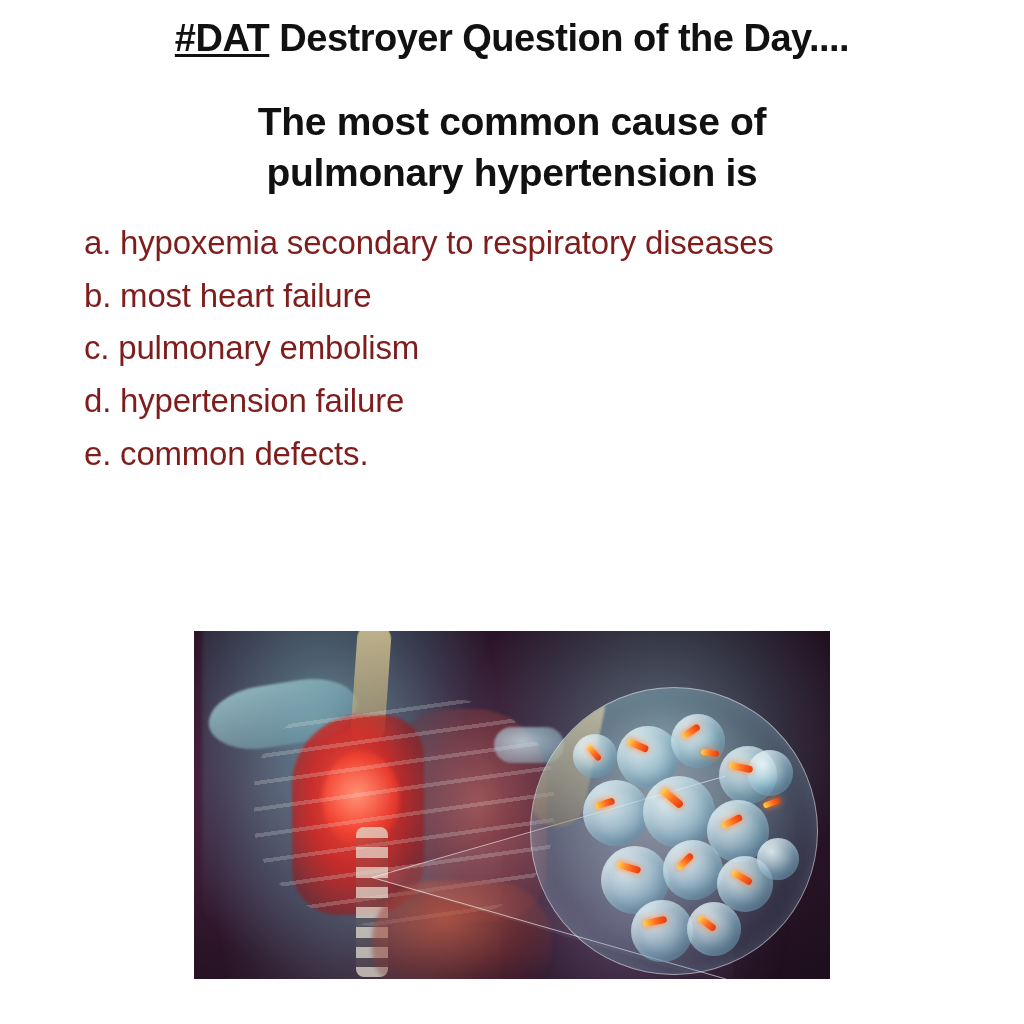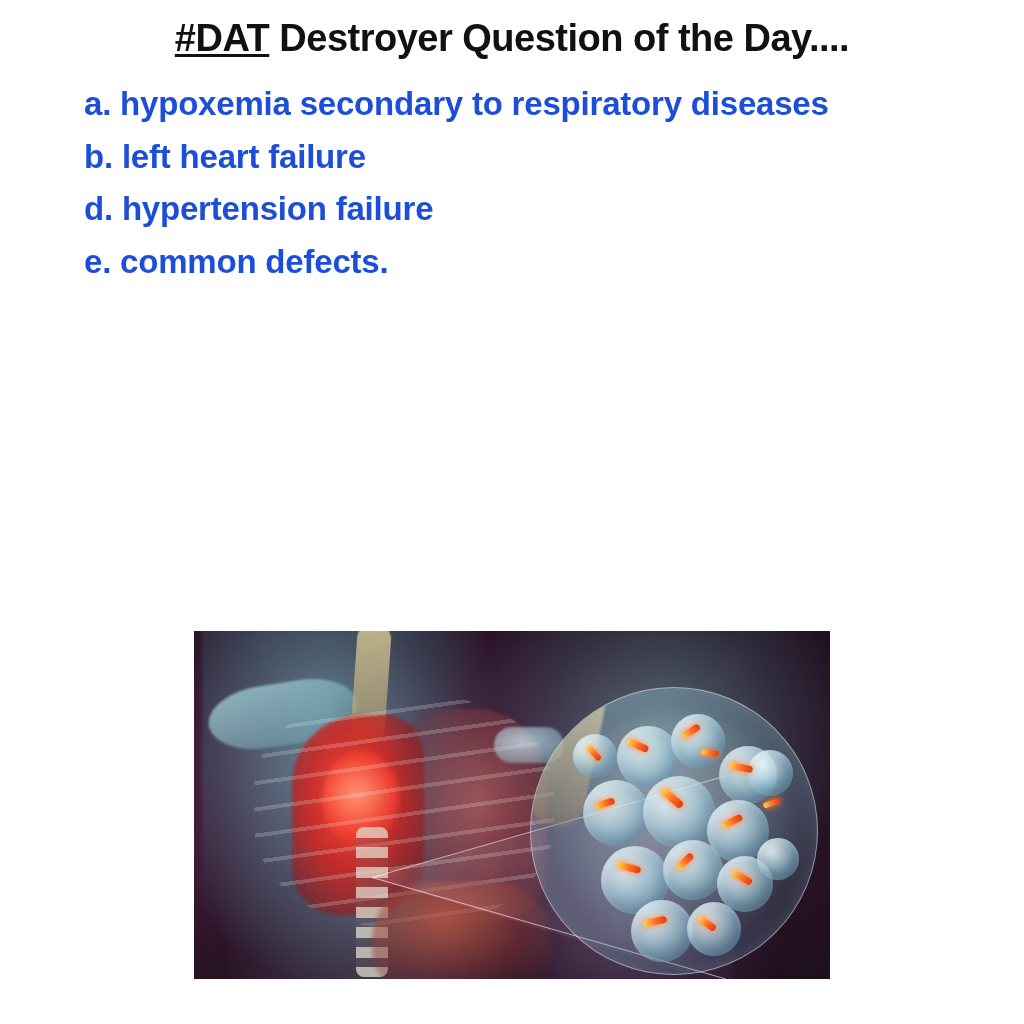--- a/index.html
+++ b/index.html
@@ -49,25 +49,25 @@
     letter-spacing: -0.3px;
   }
 
   
   .choices {
     margin: 18px 0 0 0;
     padding: 0 20px 0 84px;
     list-style: none;
   }
   .choice {
-    font-weight: bold;
+    font-weight: normal;
     font-size: 33px;
     line-height: 1.6;
     letter-spacing: -0.2px;
-    color: #1d4ed8;
+    color: #7f1d1d;
   }
 
   
   .figure-wrap {
     position: absolute;
     left: 194px;
     top: 631px;
     width: 636px;
     height: 348px;
   }
@@ -231,24 +231,26 @@
 </style>
 </head>
 <body>
 
 <div class="page">
 
   <div class="header">
     <span class="tag">#DAT</span><span> Destroyer Question of the Day....</span>
   </div>
 
+  <div class="stem">The most common cause of pulmonary hypertension is</div>
 
   <ul class="choices">
     <li class="choice">a. hypoxemia secondary to respiratory diseases</li>
-    <li class="choice">b. left heart failure</li>
+    <li class="choice">b. most heart failure</li>
+    <li class="choice">c. pulmonary embolism</li>
     <li class="choice">d. hypertension failure</li>
     <li class="choice">e. common defects.</li>
   </ul>
 
   <div class="figure-wrap">
     <div class="figure">
       <div class="haze-a"></div>
       <div class="haze-b"></div>
 
       <div class="torso"></div>

